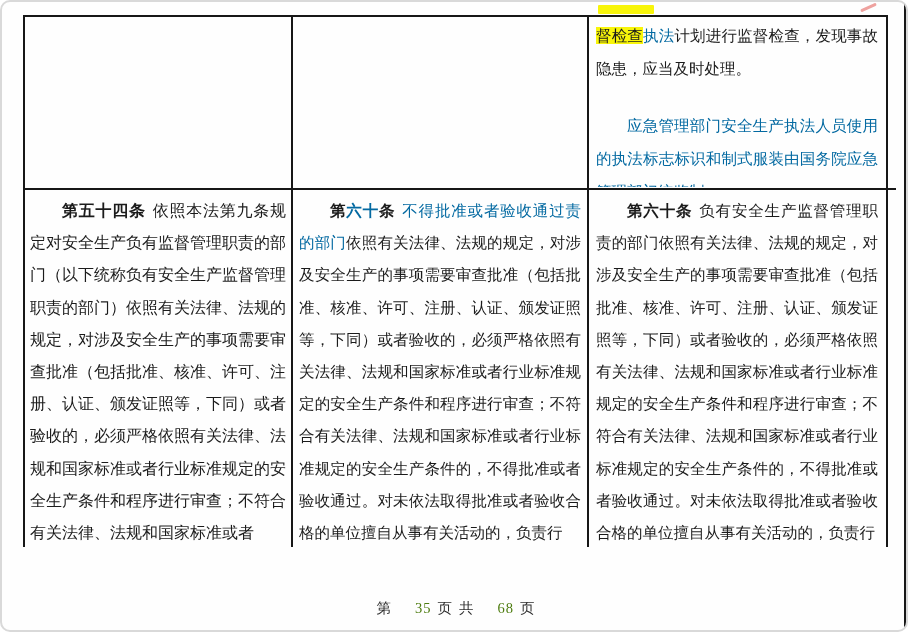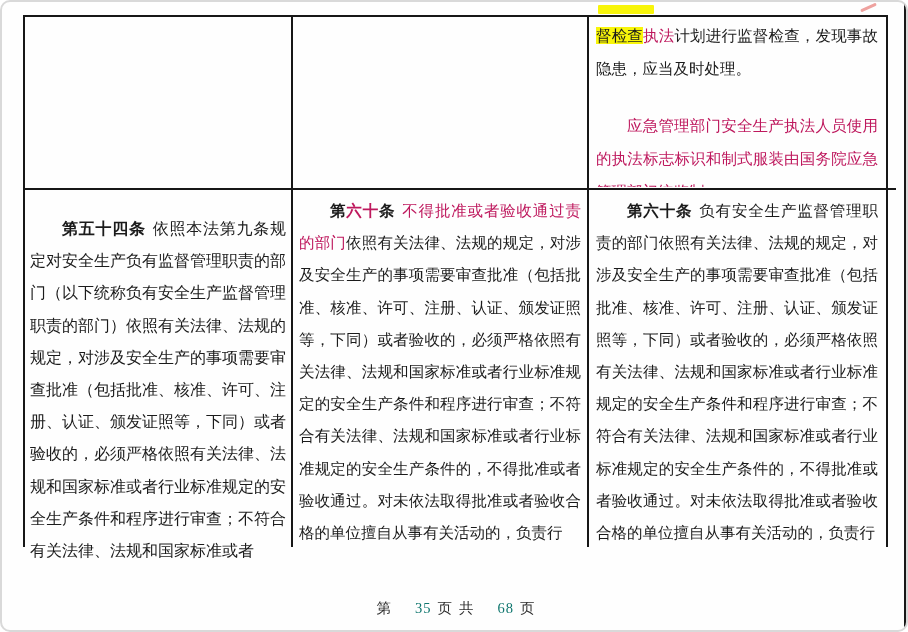--- a/index.html
+++ b/index.html
@@ -20,43 +20,43 @@
   .vline,.hline { position:absolute; background:#171717; }
   .cell {
     position:absolute; overflow:hidden;
     color:#1b1b1b;
     text-align:justify;
   }
   .cell p { text-indent:2em; }
   .cell p.no-indent { text-indent:0; }
   .art-head { font-weight:bold; margin-right:0.45em; }
   .art-head-tight { font-weight:bold; }
-  .red { color:#be185d; }
+  .red { color:#0369a1; }
   .hl { background:#f8f50a; padding:0 0; }
-  .c1 { left:28px; top:211px; width:256px; height:352px; font-size:16px; line-height:32.2px; }
+  .c1 { left:28px; top:193px; width:256px; height:352px; font-size:16px; line-height:32.2px; }
   .c2 { left:297px; top:193px; width:282px; height:352px; font-size:15.5px; line-height:32.2px; }
   .c3 { left:594px; top:193px; width:282px; height:352px; font-size:15.5px; line-height:32.2px; }
   .r1c3 { left:594px; top:17px; width:282px; height:168px; font-size:15.5px; line-height:33px; }
   .r1c3 .para2 { margin-top:24px; }
   .frag-yellow {
     position:absolute; left:596px; top:3px; width:56px; height:9px;
     background:#f8f50a; border-radius:1px;
   }
   .frag-red {
     position:absolute; left:858px; top:4px; width:17px; height:3px;
     background:rgba(225,85,80,0.55); border-radius:2px;
     transform:rotate(-24deg);
   }
   .footer {
     position:absolute; left:0; top:597px; width:908px;
     text-align:center; font-size:14.5px; color:#2e2e2e;
     letter-spacing:1px;
   }
   .footer span { margin:0 3px; }
-  .footer .num { color:#0f766e;margin-left:20px; }
+  .footer .num { color:#4d7c0f;margin-left:20px; }
 </style>
 </head>
 <body>
 
 <div class="page">
 
   <div class="frag-yellow"></div>
   <div class="frag-red"></div>
 
   <div class="hline" style="left:21px; top:13px; width:865px; height:2px;"></div>

